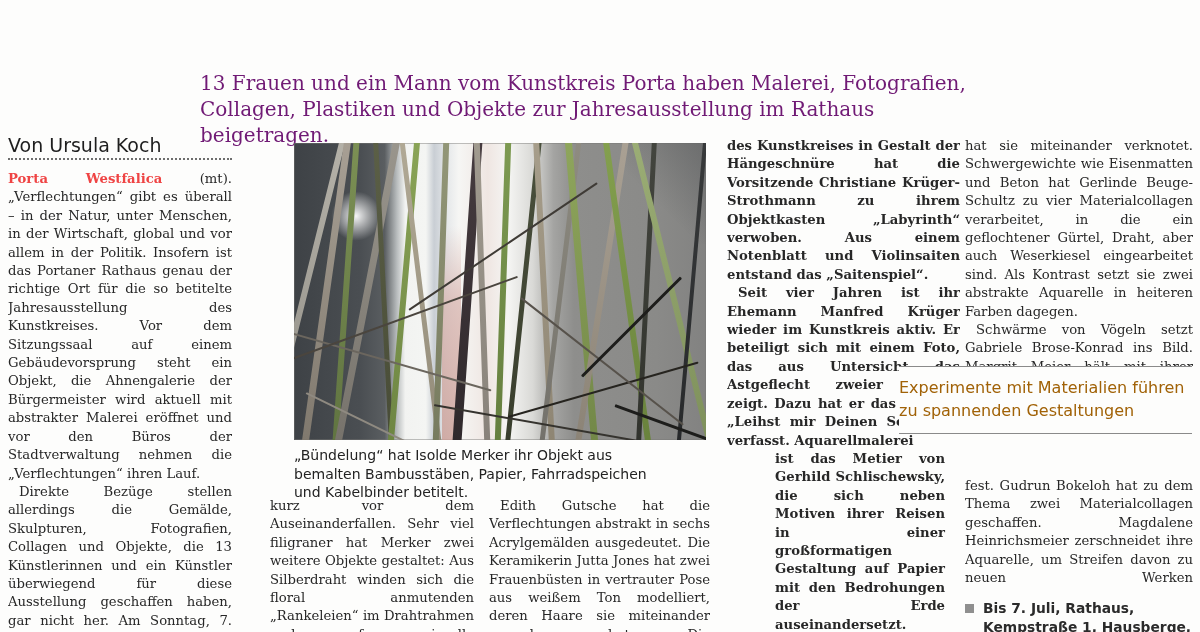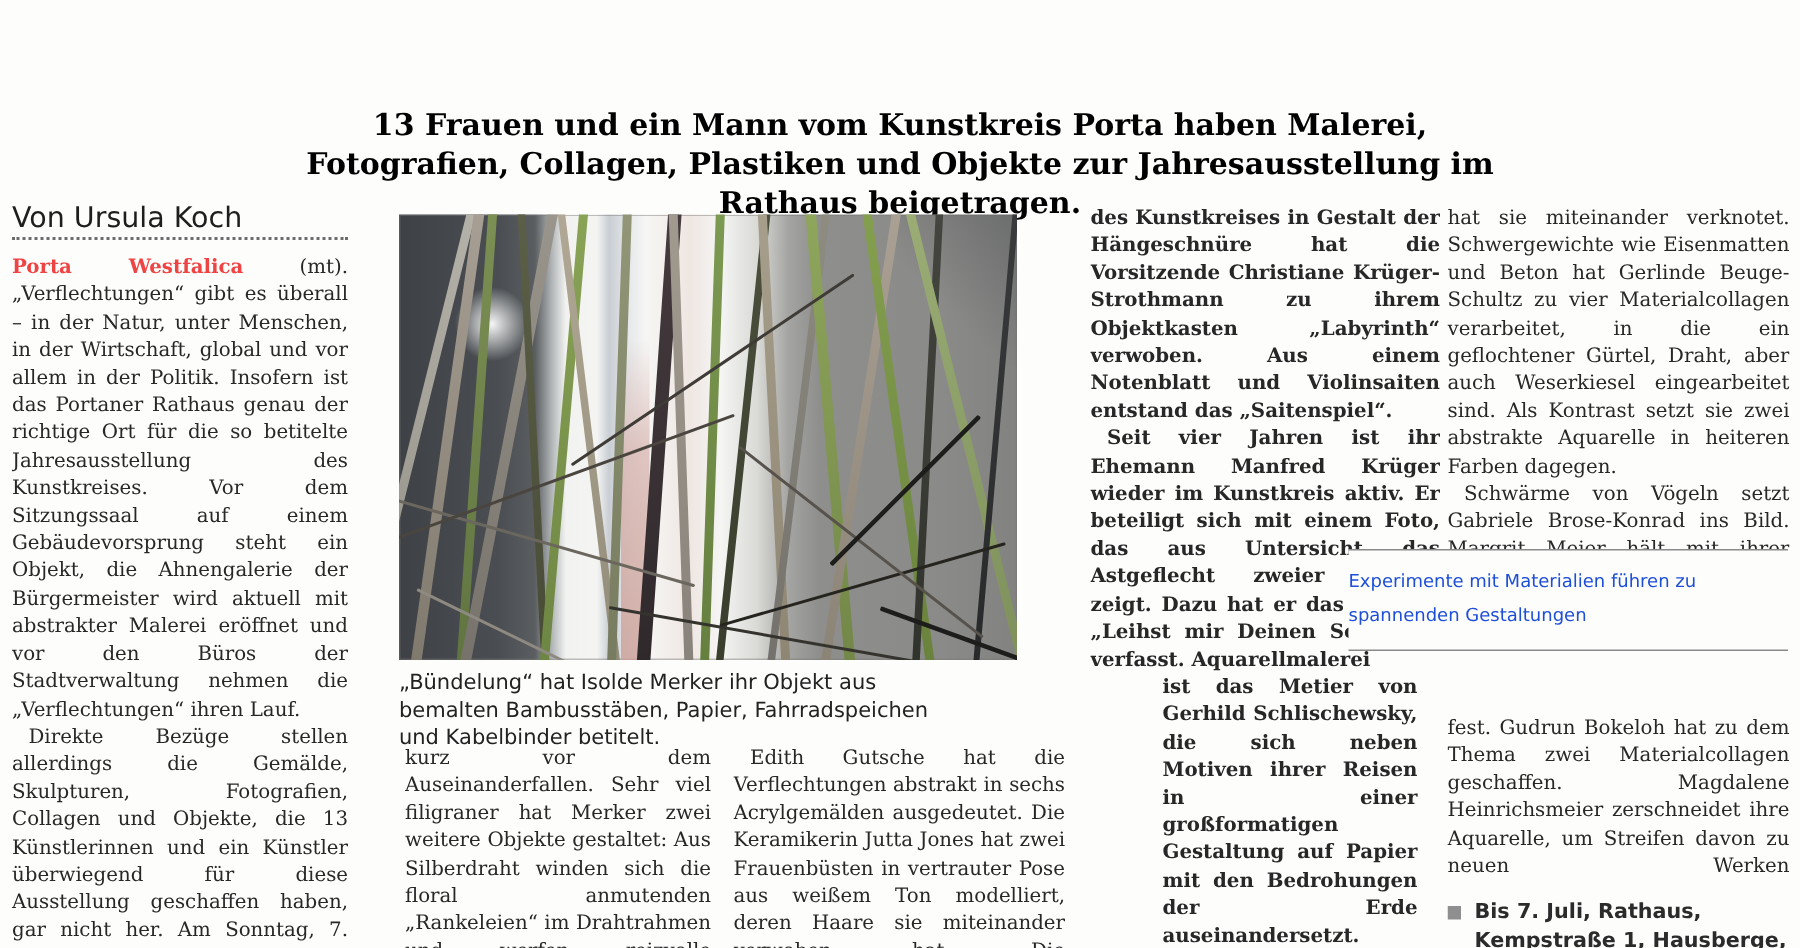--- a/index.html
+++ b/index.html
@@ -10,21 +10,21 @@
   }
   
   .headline{
     position:absolute;top:2px;left:0;right:0;text-align:center;
     font-size:62px;font-weight:700;color:#17130e;letter-spacing:-2px;
     line-height:64px;
   }
   .headline .squeeze{display:inline-block;transform:scaleX(.88);transform-origin:center;}
   .subtitle{
     position:absolute;top:70px;left:0;right:0;margin:0 auto;width:800px;
-    text-align:center;font-size:20px;line-height:26px;color:#000000;font-weight:bold;
+    font-size:20px;line-height:26px;color:#701a75;
   }
   
   .col{position:absolute;font-size:13.2px;line-height:18.4px;text-align:justify;
        color:#272727;hyphens:none;}
   .col p{margin:0;}
   .col p.indent{text-indent:11px;}
   .lead-in{font-weight:700;color:#ef4444;}
   #col1{left:8px;top:137px;width:224px;height:495px;overflow:hidden;}
   #col2{left:270px;top:497px;width:204px;height:135px;overflow:hidden;}
   #col3{left:489px;top:497px;width:221px;height:135px;overflow:hidden;}
@@ -35,21 +35,21 @@
   #col5 .pq-gap{height:110px;}
   #col5 .segB{height:113px;overflow:hidden;}
   
   .byline{
     font-family:"DejaVu Sans","Liberation Sans",sans-serif;
     font-size:19px;color:#1e1e1e;line-height:17px;
     border-bottom:2px dotted #6d6d6d;padding-bottom:4px;margin-bottom:10px;
     text-align:left;
   }
   
-  .figure{position:absolute;left:266px;top:143px;width:364px;}
+  .figure{position:absolute;left:294px;top:143px;width:364px;}
   .photo{
     position:relative;width:412px;height:297px;overflow:hidden;
     background:linear-gradient(90deg,
       #3e4246 0%,#4a4e52 16%,#5a5e61 22%,#b9bdbe 25%,
       #f2f3f1 27%,#f4f5f3 32%,#c9ced4 34%,#e4e7e9 37%,
       #f6f6f4 40%,#efe6e2 47%,#f5f5f3 52%,#d9d9d6 58%,
       #a4a4a2 63%,#8e8e8c 68%,#8a8a88 88%,#828281 100%);
     box-shadow:inset 0 0 0 1px rgba(120,120,118,.45);
   }
   .flare{position:absolute;left:9%;top:16%;width:50px;height:50px;border-radius:50%;
@@ -63,21 +63,21 @@
   .caption{
     font-family:"DejaVu Sans","Liberation Sans",sans-serif;
     font-size:14px;line-height:18.5px;color:#222;margin-top:6px;text-align:left;
   }
   
   .pullquote{
     position:absolute;left:899px;top:366px;width:293px;
     border-top:1px solid #8a8a8a;border-bottom:1px solid #8a8a8a;
     padding:9px 0 11px;
     font-family:"DejaVu Sans","Liberation Sans",sans-serif;
-    font-size:12px;line-height:23px;color:#1d4ed8;text-align:left;
+    font-size:16px;line-height:23px;color:#a16207;text-align:left;
     background:#fdfdfc;
   }
   
   .info{
     position:relative;margin-top:9px;padding-left:18px;
     font-family:"DejaVu Sans","Liberation Sans",sans-serif;
     font-weight:700;font-size:13.8px;line-height:18.5px;color:#2b2b2b;
     text-align:left;
   }
   .bullet{position:absolute;left:0;top:5px;width:9px;height:9px;background:#8f8f8f;}

